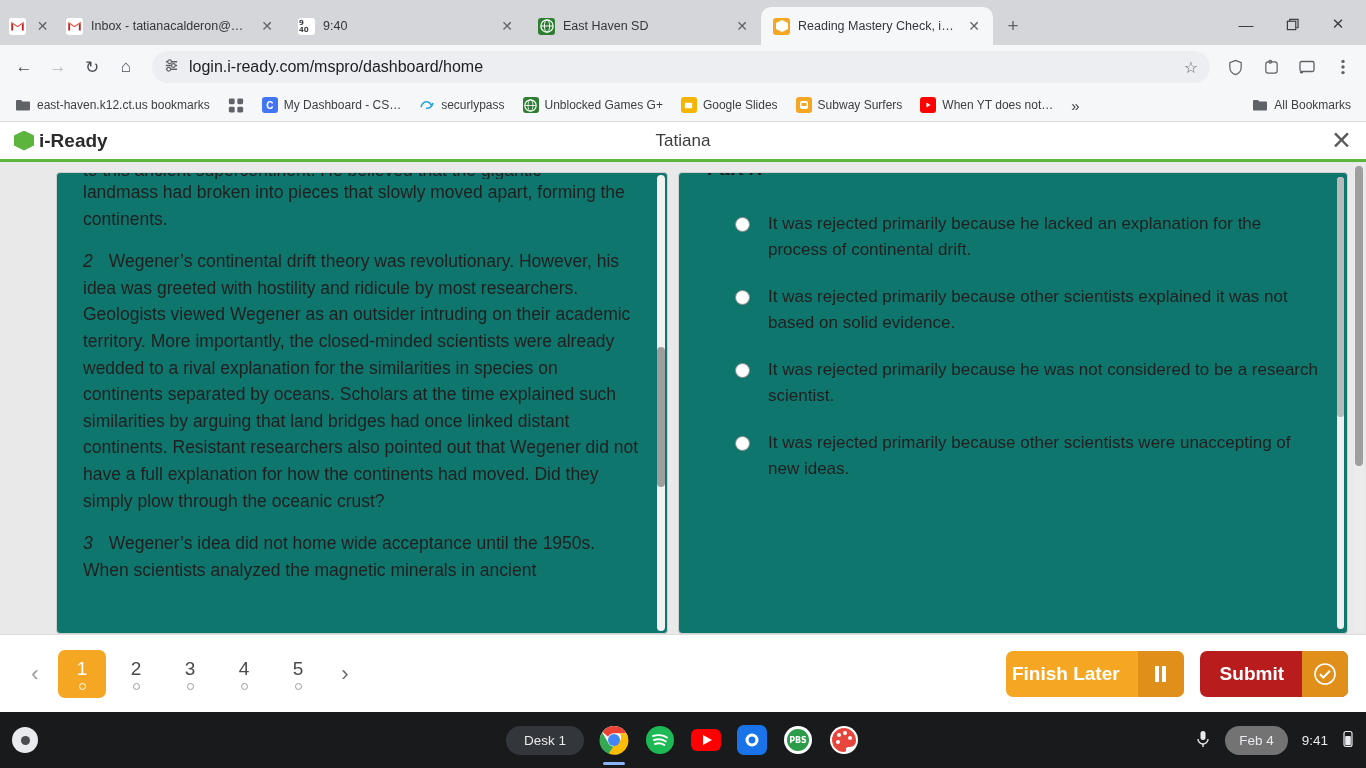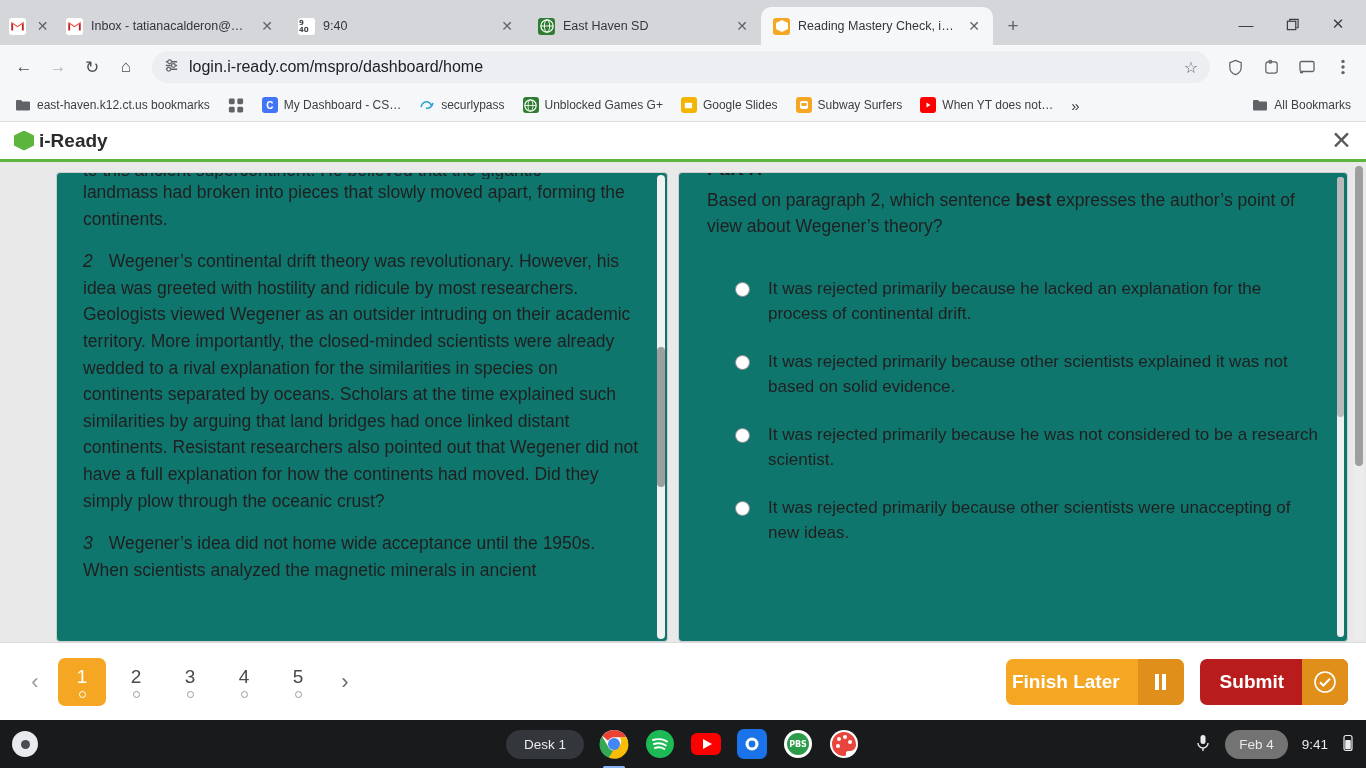--- a/index.html
+++ b/index.html
@@ -317,21 +317,21 @@
   }
   .finish { background: #f5a623; padding-left: 6px; }
   .finish .badge { background: #e0901a; }
   .submit { background: #b91c1c; }
   .submit .badge { background: #e0901a; }
   .pause-bars { display: flex; gap: 3px; }
   .pause-bars i { display: block; width: 4px; height: 16px; background: #fff; }
 
   
   .taskbar {
-    height: 48px;
+    height: 56px;
     background: #181a1c;
     display: flex; align-items: center;
     padding: 7px 12px;
     color: #e8eaed;
     position: relative;
   }
   .tb-launcher {
     width: 26px; height: 26px; border-radius: 50%;
     background: #e8eaed;
     display: flex; align-items: center; justify-content: center;
@@ -570,20 +570,21 @@
     </div>
   </div>
 
   <div class="app">
 
     <div class="ir-header">
       <div class="ir-logo">
         <span class="ir-cube"></span>
         <span>i-Ready</span>
       </div>
+      <div class="ir-username">Tatiana</div>
       <div class="ir-close">✕</div>
     </div>
 
     <div class="canvas">
 
       <div class="panel left">
         <div class="passage">
           <div class="clip-top">to this ancient supercontinent. He believed that the gigantic</div>
           <p>
             <span>landmass had broken into pieces that slowly moved apart, forming the continents.</span>
@@ -596,23 +597,20 @@
           </p>
         </div>
         <div class="lscroll">
           <div class="thumb"></div>
         </div>
       </div>
 
       <div class="panel right">
         <div class="qarea">
           <div class="parta">Part A</div>
-          <div class="qtext">
-            <span>Based on paragraph 2, which sentence </span><b>best</b><span> expresses the author’s point of view about Wegener’s theory?</span>
-          </div>
 
           <div class="choices">
             <div class="choice">
               <span class="radio"></span>
               <span class="ctext">It was rejected primarily because he lacked an explanation for the process of continental drift.</span>
             </div>
             <div class="choice">
               <span class="radio"></span>
               <span class="ctext">It was rejected primarily because other scientists explained it was not based on solid evidence.</span>
             </div>

